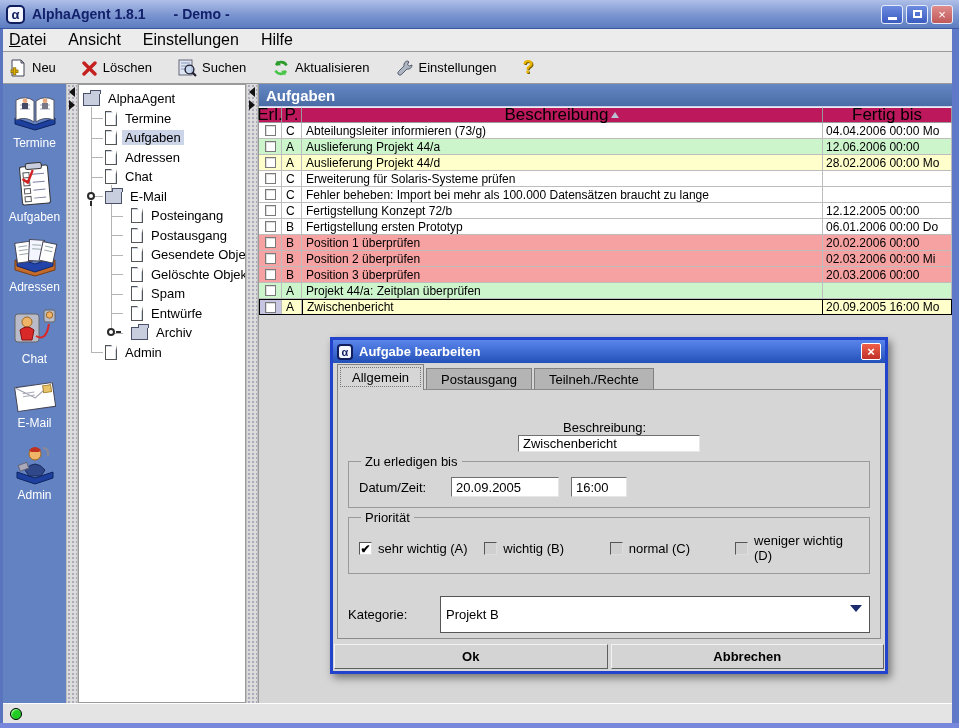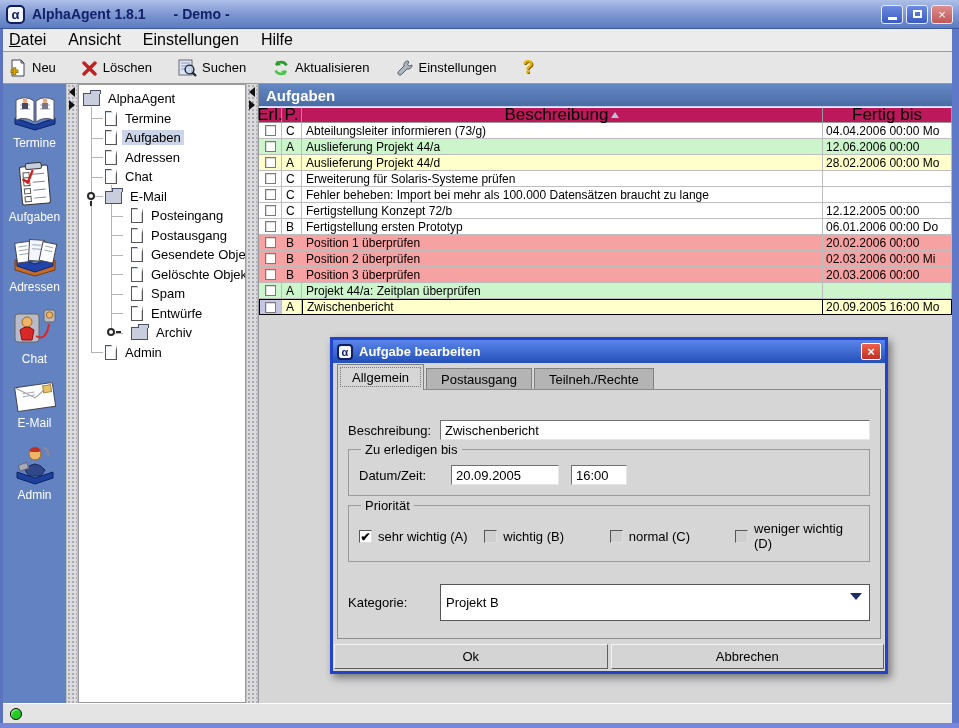--- a/index.html
+++ b/index.html
@@ -123,21 +123,21 @@
     border:1px solid #fff;border-radius:2px;color:#fff;font-weight:bold;font-size:13px;line-height:1;
     display:flex;align-items:center;justify-content:center;}
   .tabs{display:flex;align-items:flex-end;height:27px;padding-left:4px;}
   .tab{font-size:13px;padding:0 14px;display:flex;align-items:center;justify-content:center;
     border:1px solid #808080;border-bottom:none;margin-right:2px;}
   .tab.active{background:#d6d6d6;height:26px;position:relative;z-index:2;outline:1px dotted #777;outline-offset:-4px;}
   .tab.inactive{background:#b4b4b4;height:22px;}
   .tabpane{position:absolute;left:4px;right:4px;top:50px;bottom:32px;border:1px solid #8a8a8a;
     margin-top:-1px;background:#d6d6d6;padding:10px 10px 0 10px;font-size:13px;}
   .frow{display:flex;align-items:center;}
-  .frow.desc-row{margin-top:20px;}
+  .frow.desc-row{margin-top:20px;flex-direction:column;}
   .flabel{width:92px;flex:0 0 auto;}
   .tfield{height:20px;border:1px solid;border-color:#707070 #e6e6e6 #e6e6e6 #707070;background:#fff;
     font-size:13px;padding-left:4px;font-family:"Liberation Sans",sans-serif;}
   .tfield.grow{flex:1;}
   fieldset{border:1px solid #9a9a9a;margin-top:2px;padding:8px 10px 10px 10px;}
   legend{font-size:13px;padding:0 4px;margin-left:2px;}
   .tfield.dt1{width:108px;}
   .tfield.dt2{width:56px;margin-left:12px;}
   .prio-row{display:flex;align-items:center;}
   .prio{display:flex;align-items:center;gap:6px;font-size:13px;}
@@ -147,21 +147,21 @@
   .cbx{width:13px;height:13px;border:1px solid #666;border-color:#555 #ddd #ddd #555;background:#cfcfcf;
     font-size:12px;line-height:12px;text-align:center;color:#000;flex:0 0 auto;}
   .cbx.on{background:#fff;font-weight:bold;}
   .kat-row{margin-top:22px;}
   .combo{flex:1;height:37px;background:#fff;border:1px solid #555;display:flex;align-items:center;
     padding-left:5px;position:relative;font-size:13px;}
   .combo::after{content:"";position:absolute;right:7px;top:8px;border-left:6px solid transparent;
     border-right:6px solid transparent;border-top:7px solid #1c2c6e;}
   .btnrow{position:absolute;left:0;right:0;bottom:0;height:30px;display:flex;gap:3px;padding:3px 1px 2px 1px;}
   .dbtn{flex:1;background:#d4d4d4;border:1px solid;border-color:#f2f2f2 #5f5f5f #5f5f5f #f2f2f2;
-    font-size:13px;display:flex;align-items:center;justify-content:center;}
+    font-size:13px;display:flex;align-items:center;justify-content:center;font-weight:bold;}
 </style>
 </head>
 <body>
 
 <div id="window">
 
   <div class="titlebar">
     <div class="app-icon">α</div>
     <div class="title">AlphaAgent 1.8.1</div>
     <div class="demo">- Demo -</div>

